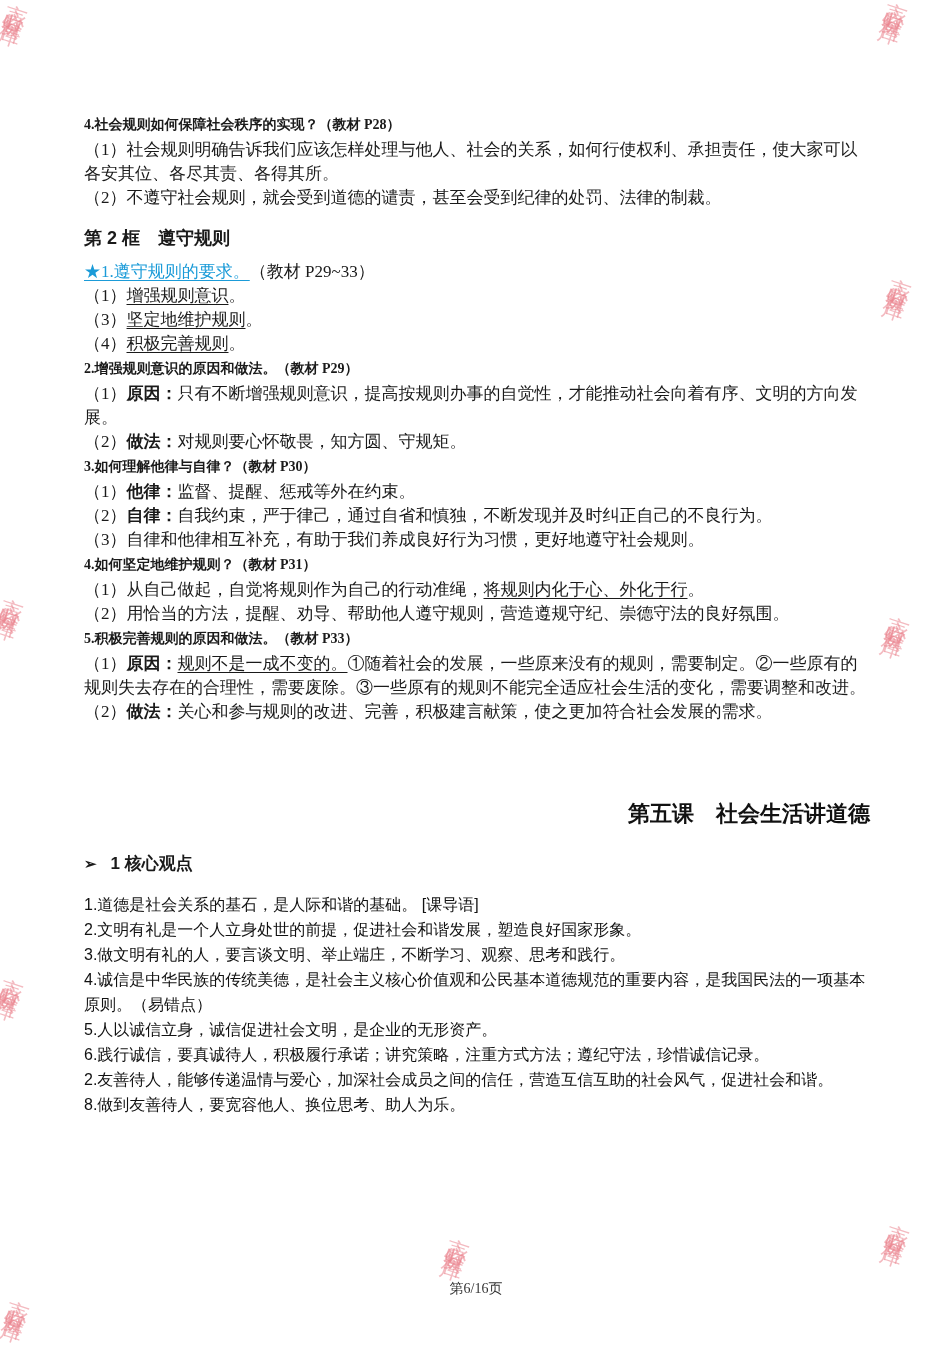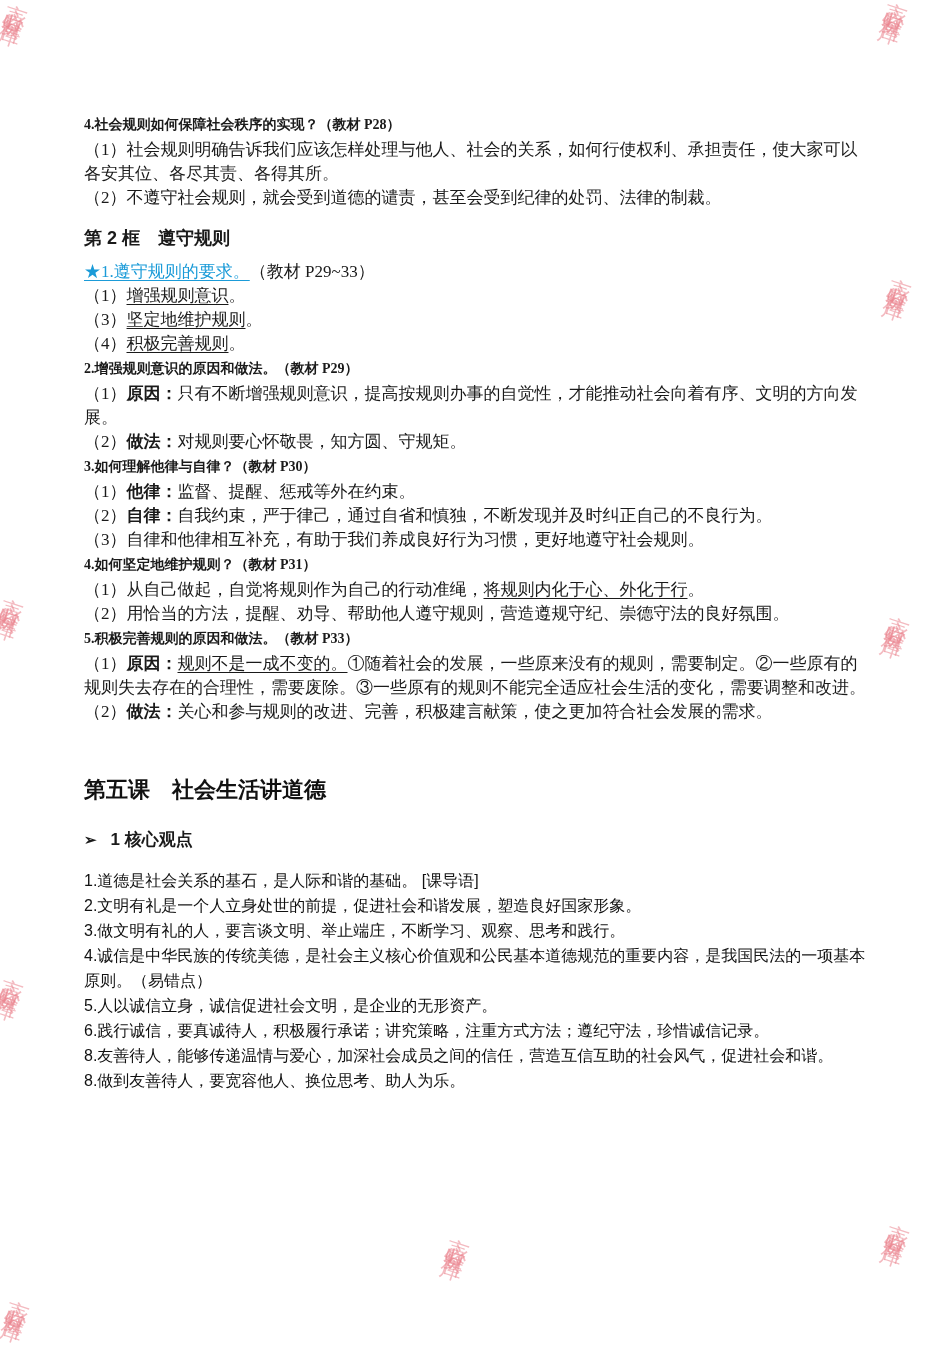--- a/index.html
+++ b/index.html
@@ -20,22 +20,22 @@
   .frame-heading {
     font-weight:bold; font-size:18px; line-height:30px;
     margin:13px 0 7px 0; font-family:"Liberation Sans", sans-serif;
   }
 
   .blue { color:#1b9bd8; text-decoration:underline; text-underline-offset:3px; }
   .u { text-decoration:underline; text-underline-offset:3px; }
   .b { font-weight:bold; }
 
   .lesson-heading {
-    text-align:left; font-weight:bold; font-size:22px; line-height:32px;
-    margin-top:50px; font-family:"Liberation Sans", sans-serif; color:#111;
+    text-align:right; font-weight:bold; font-size:22px; line-height:32px;
+    margin-top:74px; font-family:"Liberation Sans", sans-serif; color:#111;
   }
   .core-label {
     margin-top:22px; font-family:"Liberation Sans", sans-serif;
     font-weight:bold; font-size:17px; line-height:24px; display:flex; gap:14px; align-items:center;
   }
   .core-label .bullet { font-size:15px; }
   .core-points { margin-top:16px; list-style:none; font-family:"Liberation Sans", sans-serif; }
   .core-points li { font-size:16px; line-height:25px; color:#111; }
 
   .footer {
@@ -140,20 +140,21 @@
       <span>1 核心观点</span>
     </div>
 
     <ul class="core-points">
       <li>1.道德是社会关系的基石，是人际和谐的基础。 [课导语]</li>
       <li>2.文明有礼是一个人立身处世的前提，促进社会和谐发展，塑造良好国家形象。</li>
       <li>3.做文明有礼的人，要言谈文明、举止端庄，不断学习、观察、思考和践行。</li>
       <li>4.诚信是中华民族的传统美德，是社会主义核心价值观和公民基本道德规范的重要内容，是我国民法的一项基本原则。（易错点）</li>
       <li>5.人以诚信立身，诚信促进社会文明，是企业的无形资产。</li>
       <li>6.践行诚信，要真诚待人，积极履行承诺；讲究策略，注重方式方法；遵纪守法，珍惜诚信记录。</li>
-      <li>8.友善待人，能够传递温情与爱心，加深社会成员之间的信任，营造互信互助的社会风气，促进社会和谐。</li>
+      <li>2.友善待人，能够传递温情与爱心，加深社会成员之间的信任，营造互信互助的社会风气，促进社会和谐。</li>
       <li>8.做到友善待人，要宽容他人、换位思考、助人为乐。</li>
     </ul>
 
   </div>
 
+  <div class="footer">第6/16页</div>
 
 </div>
 
 </body></html>

